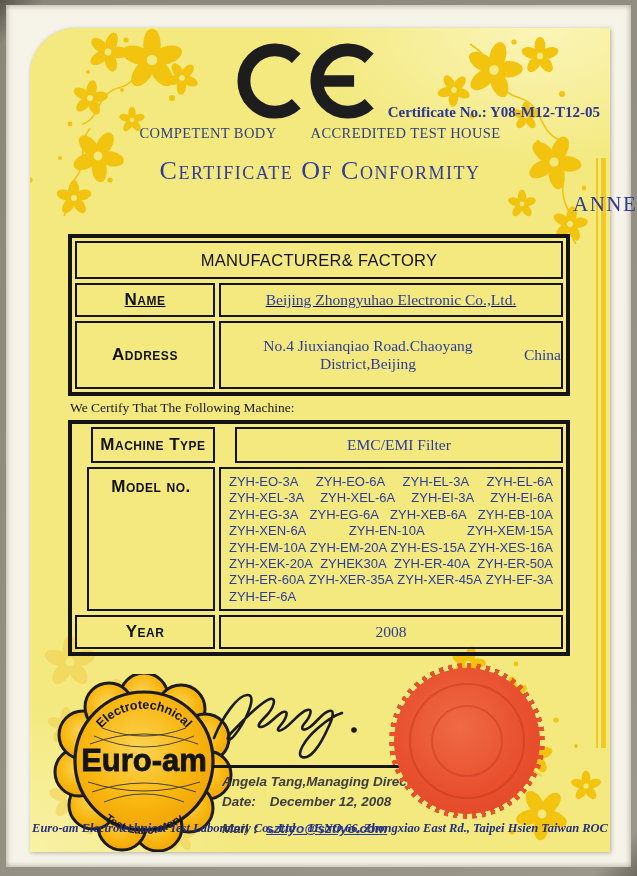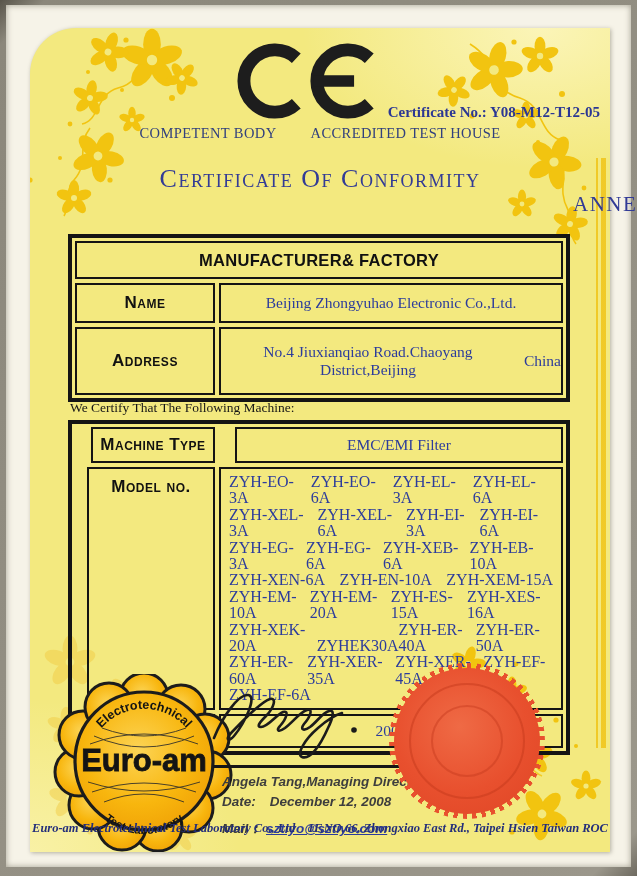--- a/index.html
+++ b/index.html
@@ -14,42 +14,42 @@
         border-top-left-radius:46px;box-shadow:1px 1px 4px rgba(80,75,55,.4);}
   .deco{position:absolute;pointer-events:none;}
   .stripe-right{position:absolute;left:566px;top:130px;width:10px;height:590px;
         background:linear-gradient(90deg,#f0c418 0 2px,rgba(0,0,0,0) 2px 5px,#f0c418 5px 10px);opacity:.85;}
 
   
   .ce{position:absolute;left:204px;top:14px;width:152px;height:78px;}
   .certno{position:absolute;right:10px;top:76px;font:bold 15px "Liberation Serif",serif;color:#2b3794;white-space:pre;}
   .bodies{position:absolute;left:0;top:97px;width:100%;display:flex;justify-content:center;gap:34px;
           font:14.5px "Liberation Serif",serif;color:#31407e;letter-spacing:.4px;}
-  .title{position:absolute;left:0;top:136px;width:100%;text-align:center;
+  .title{position:absolute;left:0;top:128px;width:100%;text-align:center;
          font:400 26px "Liberation Serif",serif;font-variant:small-caps;color:#323b96;letter-spacing:1.5px;}
   .annex{position:absolute;left:0;top:164px;width:100%;text-align:right;
          font:400 21px "Liberation Serif",serif;color:#323b96;letter-spacing:1.5px;margin-left:44px;}
 
   
   .tbl{position:absolute;left:38px;width:502px;border:4px solid #141414;padding:3px;
        display:grid;grid-template-columns:140px 1fr;gap:4px;box-sizing:border-box;background:transparent;}
   .t1{top:206px;}
   .t2{top:392px;}
   .cell{border:2.5px solid #141414;display:flex;align-items:center;justify-content:center;box-sizing:border-box;}
   .cell.span2{grid-column:1 / span 2;}
   .lbl{font-family:"Liberation Sans",sans-serif;font-weight:bold;font-variant:small-caps;font-size:17px;
        letter-spacing:.5px;color:#111;}
   .val{font-family:"Liberation Serif",serif;font-size:15.5px;color:#2c3c9c;text-align:center;}
-  .hdr{font-family:"Liberation Sans",sans-serif;font-weight:bold;font-size:16.5px;color:#111;letter-spacing:.3px;}
-  .h-hdr{height:38px;} .h-name{height:40px;} .h-addr{height:68px;} .h-mach{height:36px;margin-left:16px;} .h-year{height:34px;}
+  .hdr{font-family:"Liberation Sans",sans-serif;font-weight:normal;font-size:16.5px;color:#111;letter-spacing:.3px;}
+  .h-hdr{height:38px;} .h-name{height:34px;text-decoration:underline;} .h-addr{height:68px;} .h-mach{height:36px;margin-left:16px;} .h-year{height:34px;}
   .addrcell{flex-direction:row;justify-content:center;gap:9px;}
   .modelcell{align-items:flex-start;justify-content:center;padding-top:8px;margin-left:12px;}
   .modellist{display:block;padding:5px 8px 4px 8px;width:100%;box-sizing:border-box;}
-  .model-line{display:flex;justify-content:space-between;font-family:Liberation Serif, serif;
-              font-size:16px;color:#2c3c9c;line-height:16.4px;align-items:flex-end;}
+  .model-line{display:flex;justify-content:space-between;font-family:Liberation Sans, sans-serif;
+              font-size:13px;color:#2c3c9c;line-height:16.4px;}
   .model-line.single{justify-content:flex-start;}
   .certify{position:absolute;left:40px;top:372px;font:13.5px "Liberation Serif",serif;color:#161616;}
 
   
   .euroam{position:absolute;left:20px;top:646px;width:188px;height:178px;}
   .sig{position:absolute;left:178px;top:652px;width:160px;height:84px;}
   .sigline{position:absolute;left:183px;top:737px;width:190px;height:2.5px;background:#161616;}
   .info{position:absolute;left:192px;top:744px;font-family:"Liberation Sans",sans-serif;
         font-style:italic;font-weight:bold;font-size:13.5px;color:#3d3d3d;line-height:19.5px;}
   .info .mailval{color:#2c3c9c;text-decoration:underline;}

